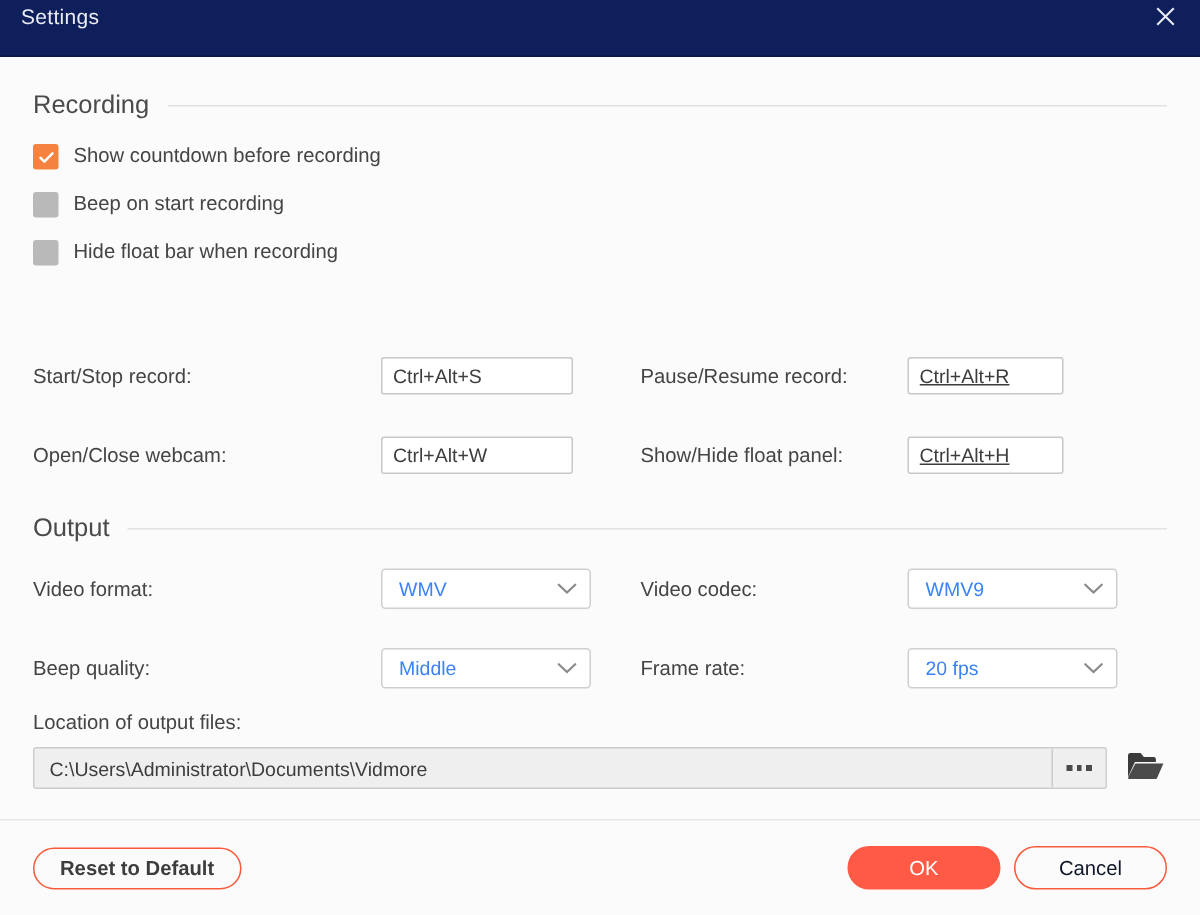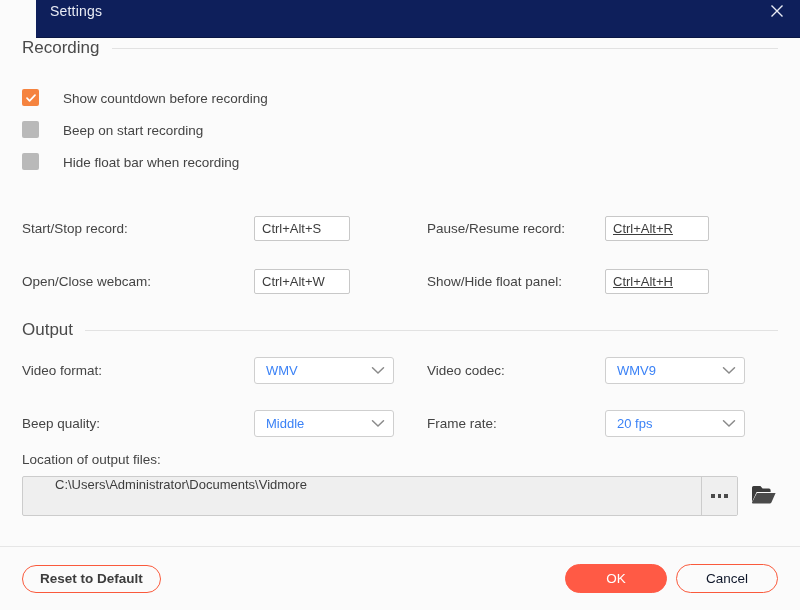--- a/index.html
+++ b/index.html
@@ -30,21 +30,20 @@
   
   .titlebar {
     height: 38px;
     background: #0e1f5b;
     display: flex;
     align-items: center;
     justify-content: space-between;
     padding: 0 0 16px 14px;
     flex: 0 0 38px;
     border-bottom: 1px solid #0a1744;
-    margin-left: 36px;
   }
   .titlebar-title {
     color: #e9ecf5;
     font-size: 14px;
     letter-spacing: .2px;
   }
   .close-btn {
     width: 46px;
     height: 38px;
     display: flex;
@@ -76,22 +75,22 @@
   .section-rule {
     flex: 1 1 auto;
     height: 1px;
     background: #e2e2e2;
   }
 
   
   .checks { margin-top: 16px; }
   .check-row {
     display: flex;
-    align-items: flex-end;
-    gap: 24px;
+    align-items: flex-start;
+    gap: 10px;
     height: 32px;
     cursor: pointer;
   }
   .box {
     width: 17px;
     height: 17px;
     border-radius: 2px;
     flex: 0 0 17px;
     background: #b9b9b9;
     display: flex;
@@ -114,21 +113,21 @@
   }
   .field-label {
     font-size: 13.5px;
     color: #444;
     white-space: nowrap;
   }
   .cellpad { height: 41px; display: flex; align-items: center; }
 
   
   .hk-input {
-    width: 96px;
+    width: 128px;
     height: 25px;
     border: 1px solid #c8c8c8;
     background: #fff;
     border-radius: 2px;
     font-family: "Liberation Sans", sans-serif;
     font-size: 13px;
     color: #3d3d3d;
     padding: 0 7px;
     outline: none;
   }
@@ -160,28 +159,27 @@
     margin-top: 8px;
   }
   .loc-row {
     display: flex;
     align-items: center;
     gap: 12px;
     margin-top: 9px;
   }
   .path-field {
     flex: 1 1 auto;
-    height: 40px;
+    height: 28px;
     border: 1px solid #cccccc;
     background: #efefef;
     border-radius: 2px;
     display: flex;
-    align-items: flex-start;
+    align-items: center;
     overflow: hidden;
-    padding-left: 22px;
   }
   .path-text {
     flex: 1 1 auto;
     font-size: 13px;
     color: #3d3d3d;
     padding: 0 10px;
     white-space: nowrap;
     overflow: hidden;
     text-overflow: ellipsis;
   }
@@ -252,21 +250,21 @@
     color: #ffffff;
   }
   .btn-cancel {
     width: 102px;
     height: 29px;
     border: 1.4px solid #fa5a3c;
     color: #0f172a;
   }
 
   
-  .mt-recording { }
+  .mt-recording { padding-top: 22px; }
   .mt-hotkeys { padding-top: 24px; }
   .mt-output { padding-top: 18px; }
   .hk-grid { margin-top: 14px; }
   .out-grid { margin-top: 10px; }
 </style>
 </head>
 <body>
 
 <div class="dialog">
 

